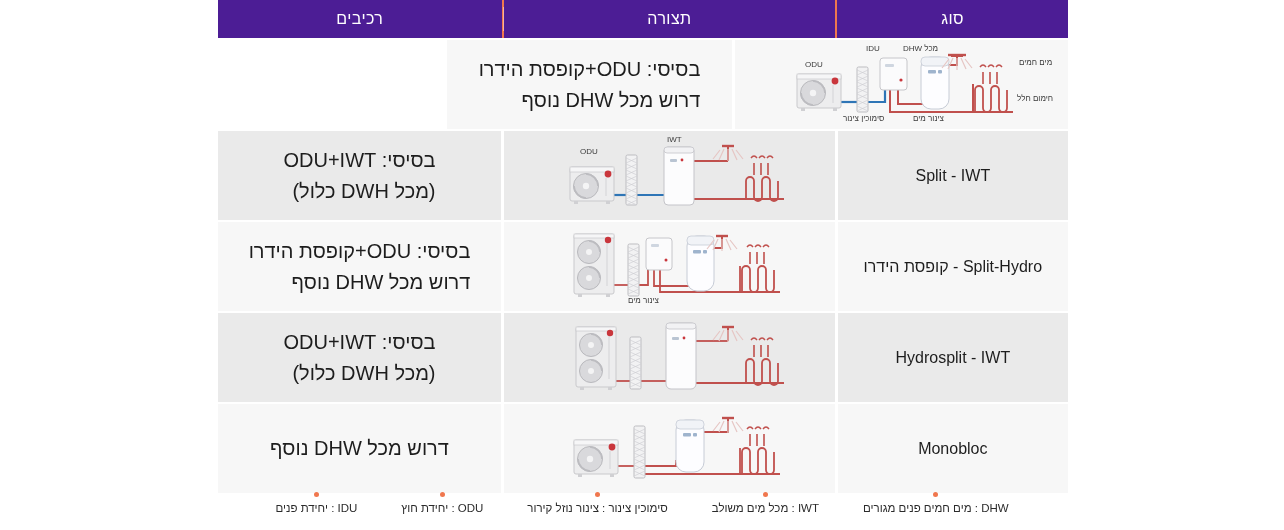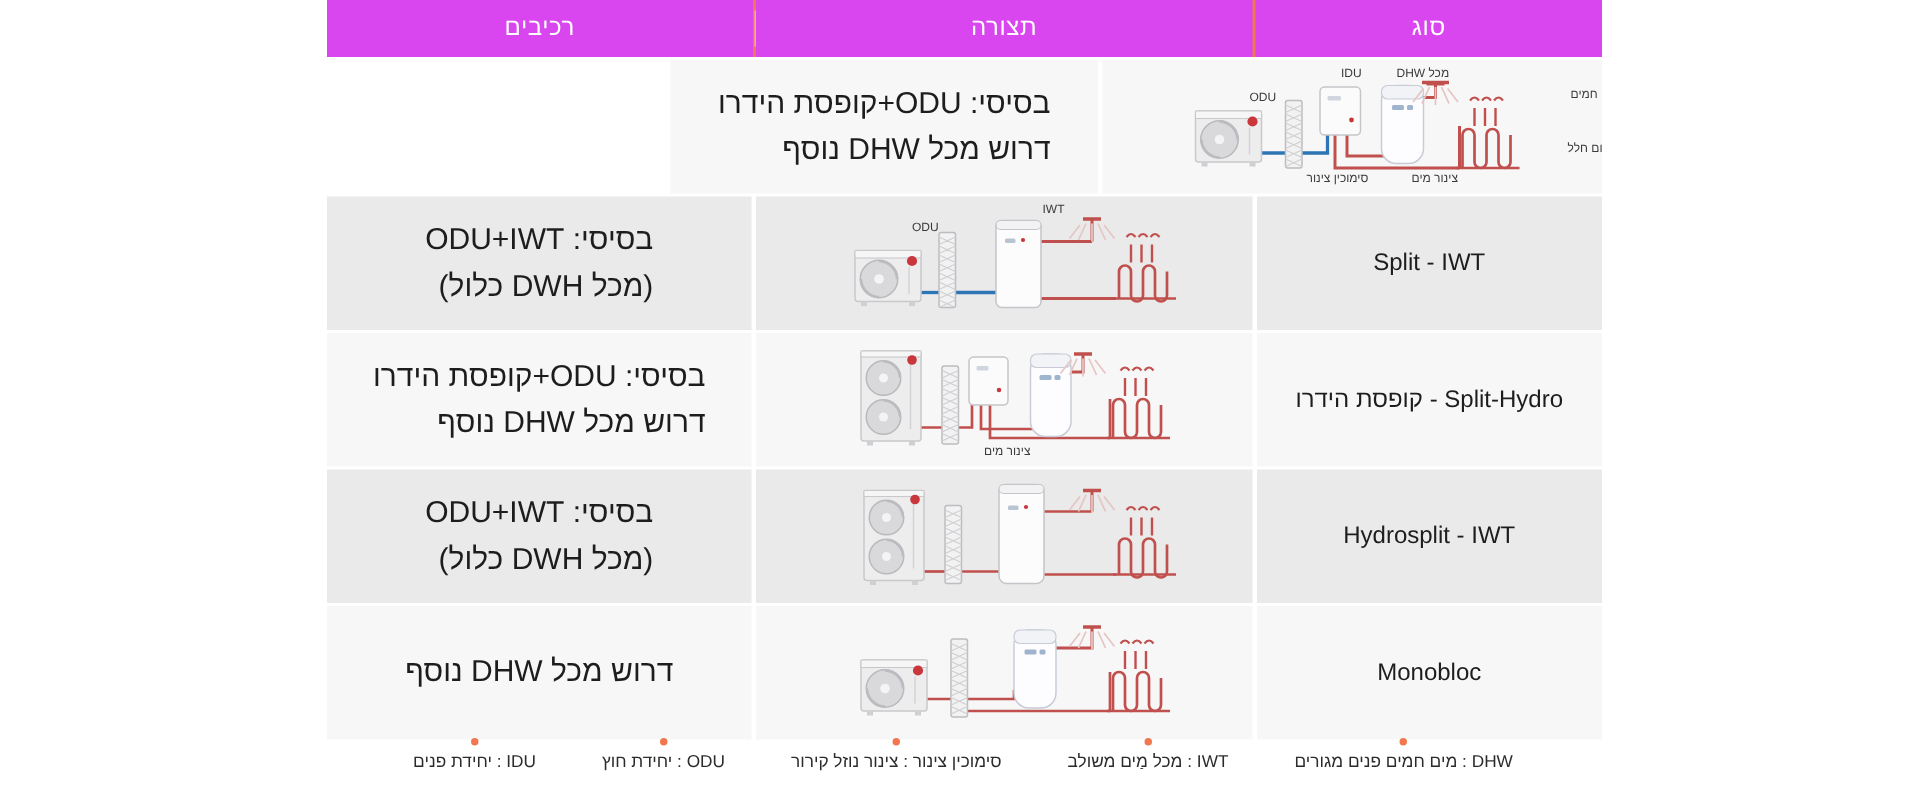--- a/index.html
+++ b/index.html
@@ -23,21 +23,21 @@
     left: 218px; top: 0px;
     width: 850px;
   }
   .thead {
     display: flex;
     height: 38px;
     background: #F0774E;
     gap: 2px;
   }
   .th {
-    background: #d946ef;
+    background: #4c1d95;
     color: #ffffff;
     font-size: 16px;
     letter-spacing: .4px;
     display: flex;
     align-items: center;
     justify-content: center;
     position: relative;
     text-align: right;
   }
   .th + .th::after {
@@ -113,21 +113,20 @@
 
   
   .diagram { position: relative; width: 333px; height: 89px; }
   .diagram svg { position: absolute; left: 0; top: 0; }
   .dlabel {
     position: absolute;
     font-size: 8px;
     color: #3a3a3a;
     white-space: nowrap;
     direction: rtl;
-    margin-left: 28px;
   }
   .dlabel.ltr { direction: ltr; }
 </style>
 </head>
 <body>
 
 <div id="page">
 
   <div class="table-wrap">
 

